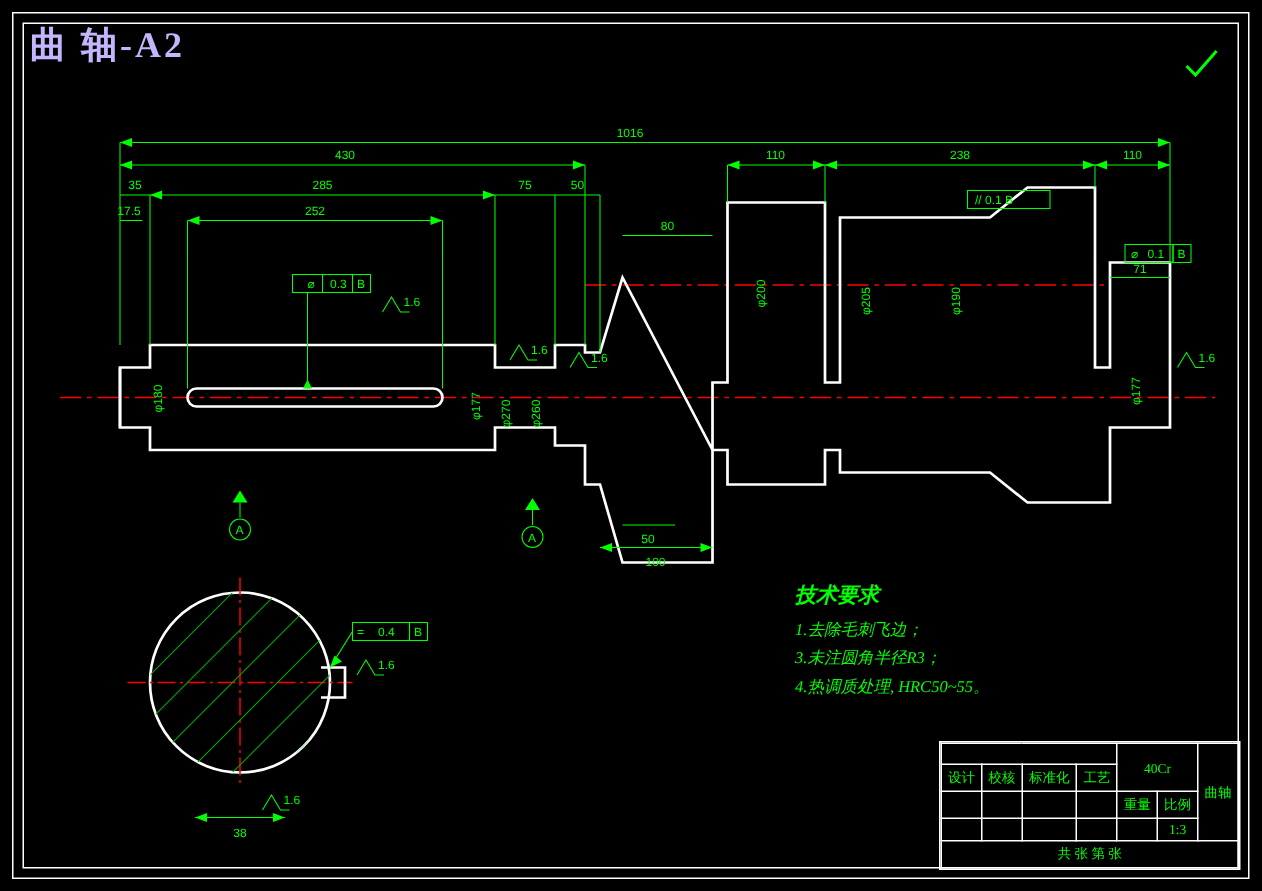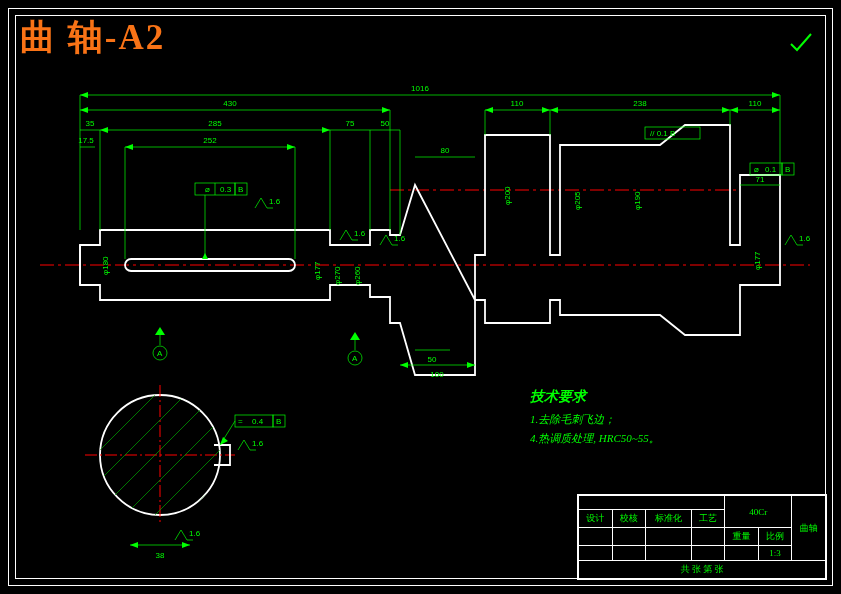--- a/index.html
+++ b/index.html
@@ -17,22 +17,22 @@
     border: 1px solid #fff;
   }
   .inner-frame {
     position: absolute;
     left: 6px; top: 6px; right: 6px; bottom: 6px;
     border: 1px solid #fff;
   }
   .title {
     position: absolute;
     left: 20px; top: 14px;
-    font-size: 35px;
-    color: #f97316;
+    font-size: 24px;
+    color: #c4b5fd;
     font-weight: bold;
     letter-spacing: 2px;
   }
   .approval-mark {
     position: absolute;
     right: 28px; top: 30px;
     color: #0f0;
     font-size: 18px;
   }
   
@@ -62,21 +62,21 @@
     margin-top: 6px;
   }
   .tech-req li {
     margin: 4px 0;
     font-style: italic;
   }
   
   .title-block {
     position: absolute;
     right: 14px; bottom: 14px;
-    width: 250px;
+    width: 201px;
     border: 1px solid #fff;
     color: #0f0;
     font-size: 9px;
   }
   .title-block table {
     border-collapse: collapse;
     width: 100%;
   }
   .title-block td {
     border: 1px solid #fff;
@@ -303,20 +303,21 @@
   <g transform="translate(95,150)">
     <path class="thin" d="M0 10 L6 0 L12 10 L18 10"></path>
     <text class="dim-text" x="14" y="6">1.6</text>
   </g>
 </svg>
 
 <div class="tech-req">
   <div class="heading">技术要求</div>
   <ol>
     <li>1.去除毛刺飞边；</li>
+    <li>3.未注圆角半径R3；</li>
     <li>4.热调质处理, HRC50~55。</li>
   </ol>
 </div>
 
 <div class="title-block">
   <table>
     <tbody>
         <tr>
       <td colspan="4"></td>
       <td rowspan="2" colspan="2">40Cr</td>

